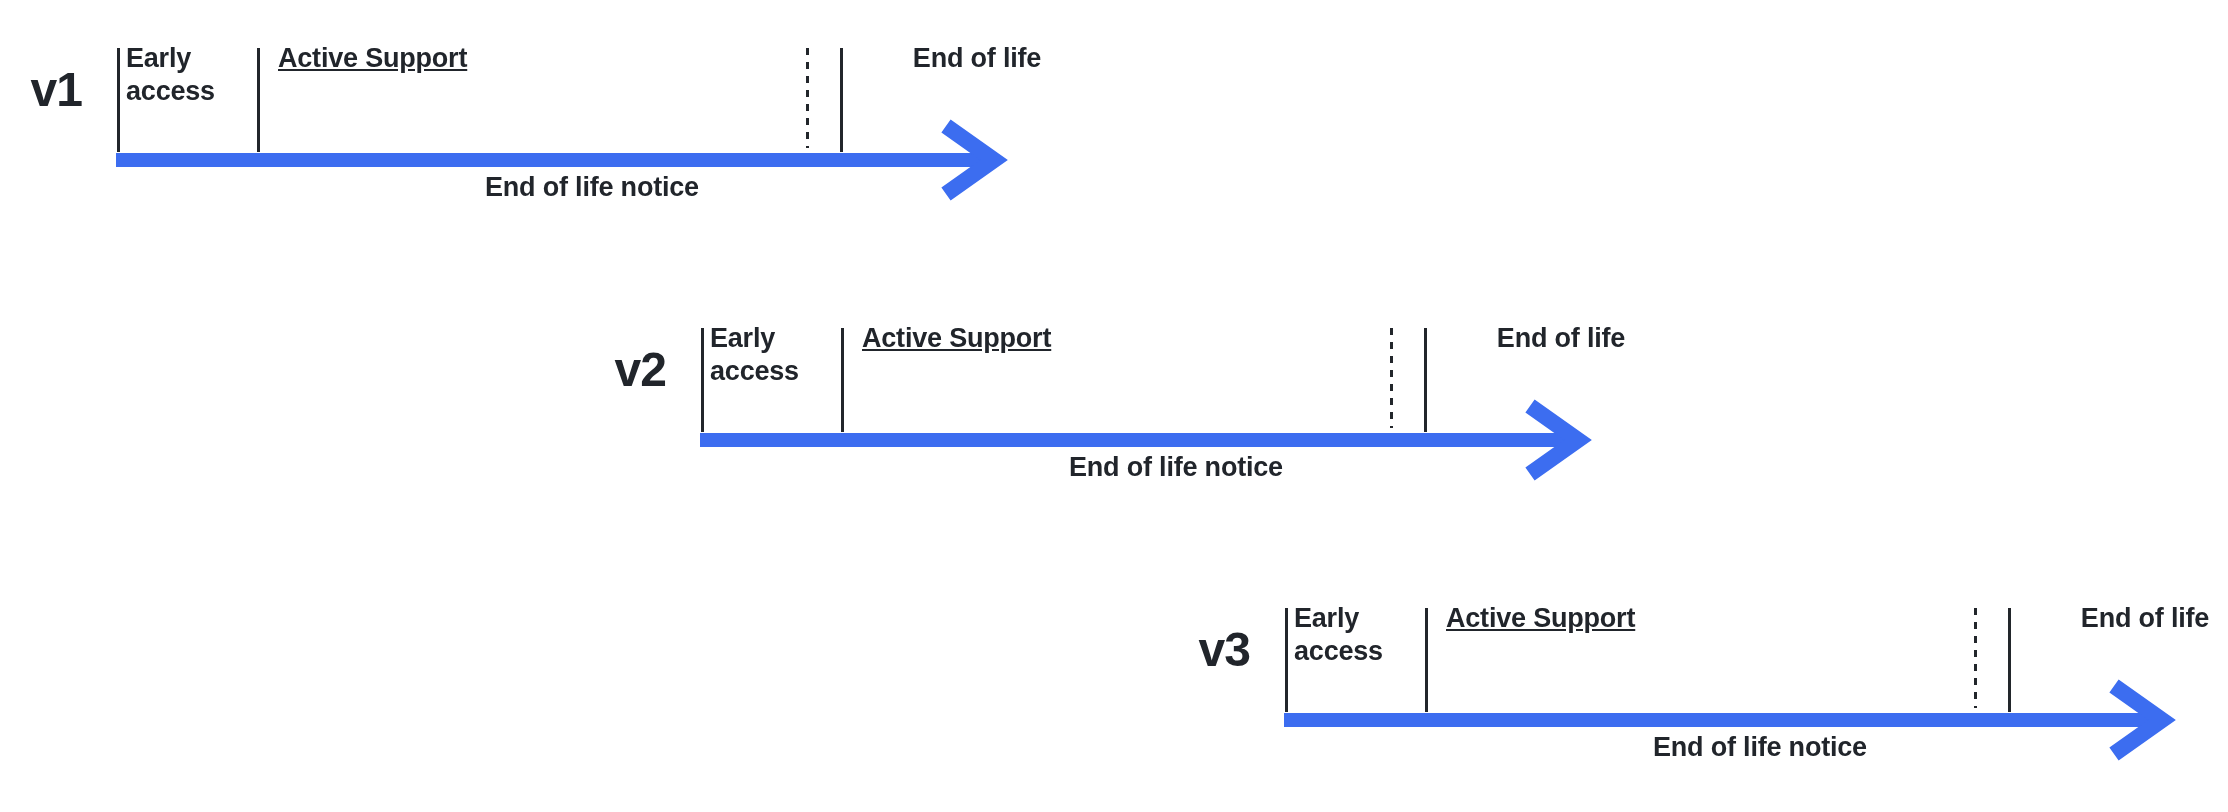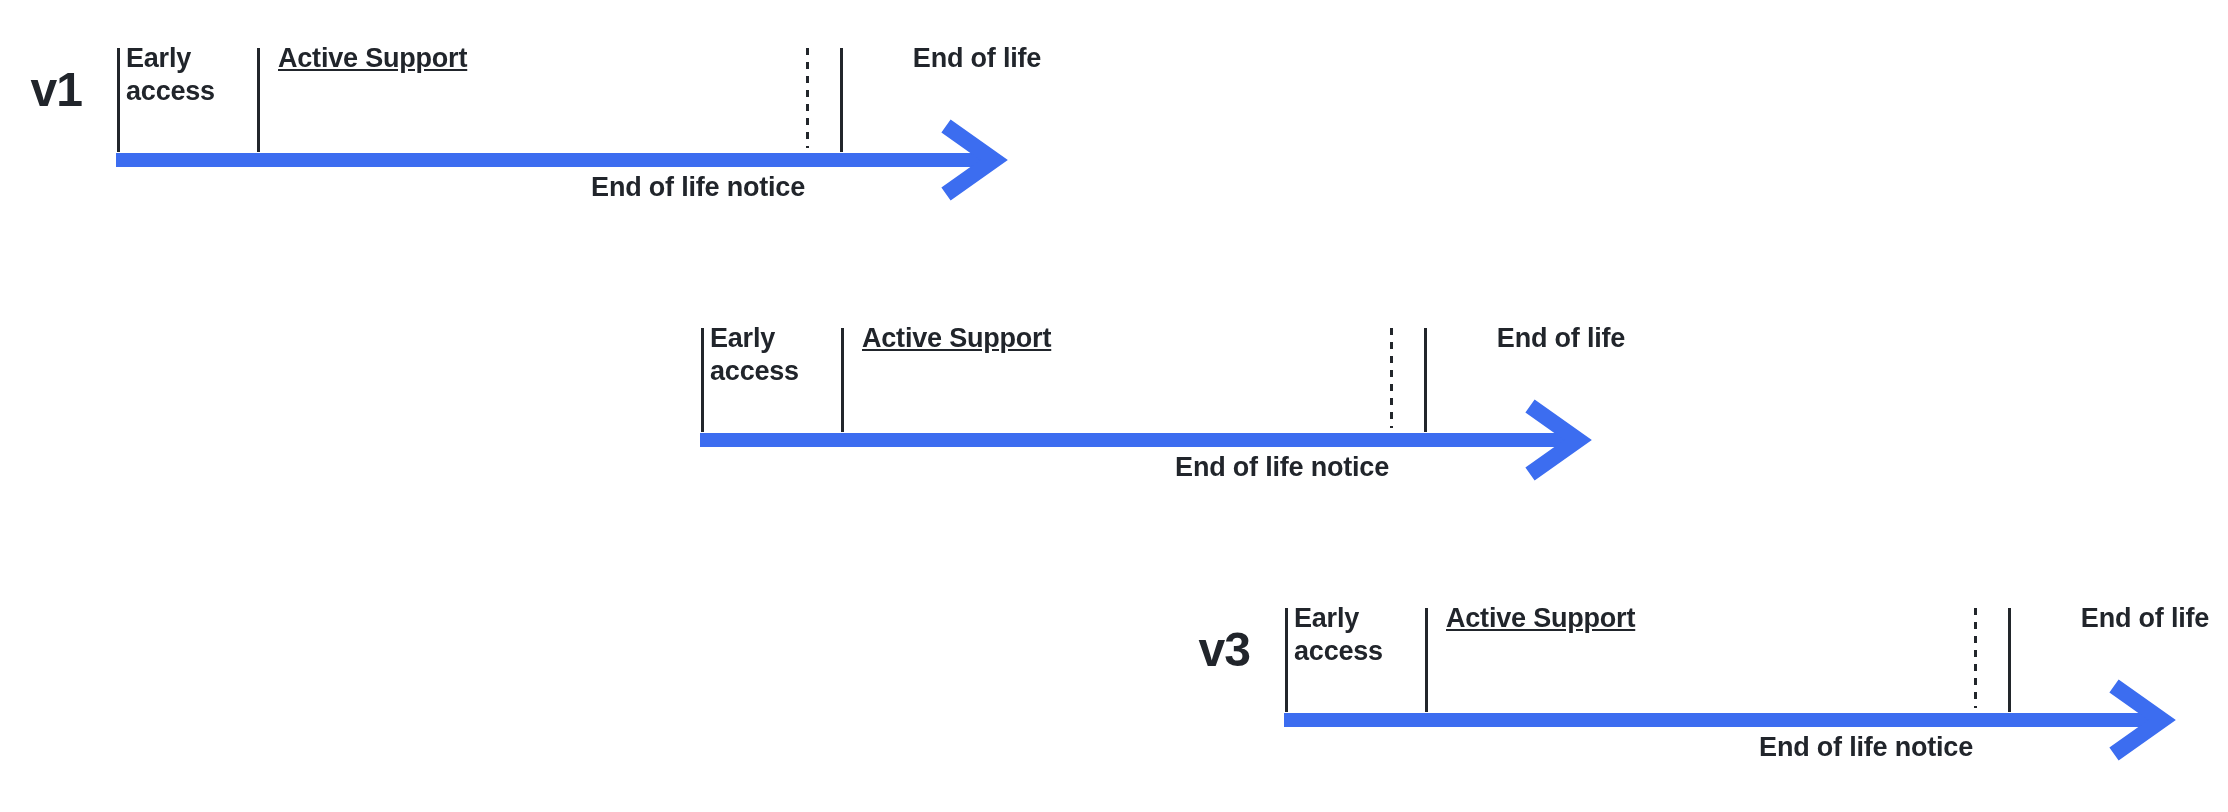--- a/index.html
+++ b/index.html
@@ -69,21 +69,21 @@
     width: 950px; height: 100px;
     overflow: visible;
   }
   .arrow-bar { stroke: var(--arrow); stroke-width: 14; }
   .arrow-head { stroke: var(--arrow); stroke-width: 16; fill: none; stroke-linejoin: miter; }
 
   .notice {
     position: absolute;
     left: 367px; top: 123px;
     width: 320px;
-    text-align: right;
+    text-align: left;
     font-size: 27px; font-weight: bold;
     line-height: 33px;
     letter-spacing: -0.2px;
     color: var(--text);
   }
 </style>
 </head>
 <body>
 
 <div class="canvas">
@@ -98,20 +98,21 @@
     <div class="tick tick-3"></div>
     <div class="phase phase-eol">End of life</div>
     <svg class="arrow-svg" viewBox="0 0 950 100">
       <line class="arrow-bar" x1="8" y1="50" x2="876" y2="50"></line>
       <polyline class="arrow-head" points="838,16 886,50 838,84"></polyline>
     </svg>
     <div class="notice">End of life notice</div>
   </div>
 
   <div class="row row-2">
+    <div class="vlabel">v2</div>
     <div class="tick tick-1"></div>
     <div class="phase phase-early">Early access</div>
     <div class="tick tick-2"></div>
     <div class="phase phase-active">Active Support</div>
     <div class="dashline"></div>
     <div class="tick tick-3"></div>
     <div class="phase phase-eol">End of life</div>
     <svg class="arrow-svg" viewBox="0 0 950 100">
       <line class="arrow-bar" x1="8" y1="50" x2="876" y2="50"></line>
       <polyline class="arrow-head" points="838,16 886,50 838,84"></polyline>

